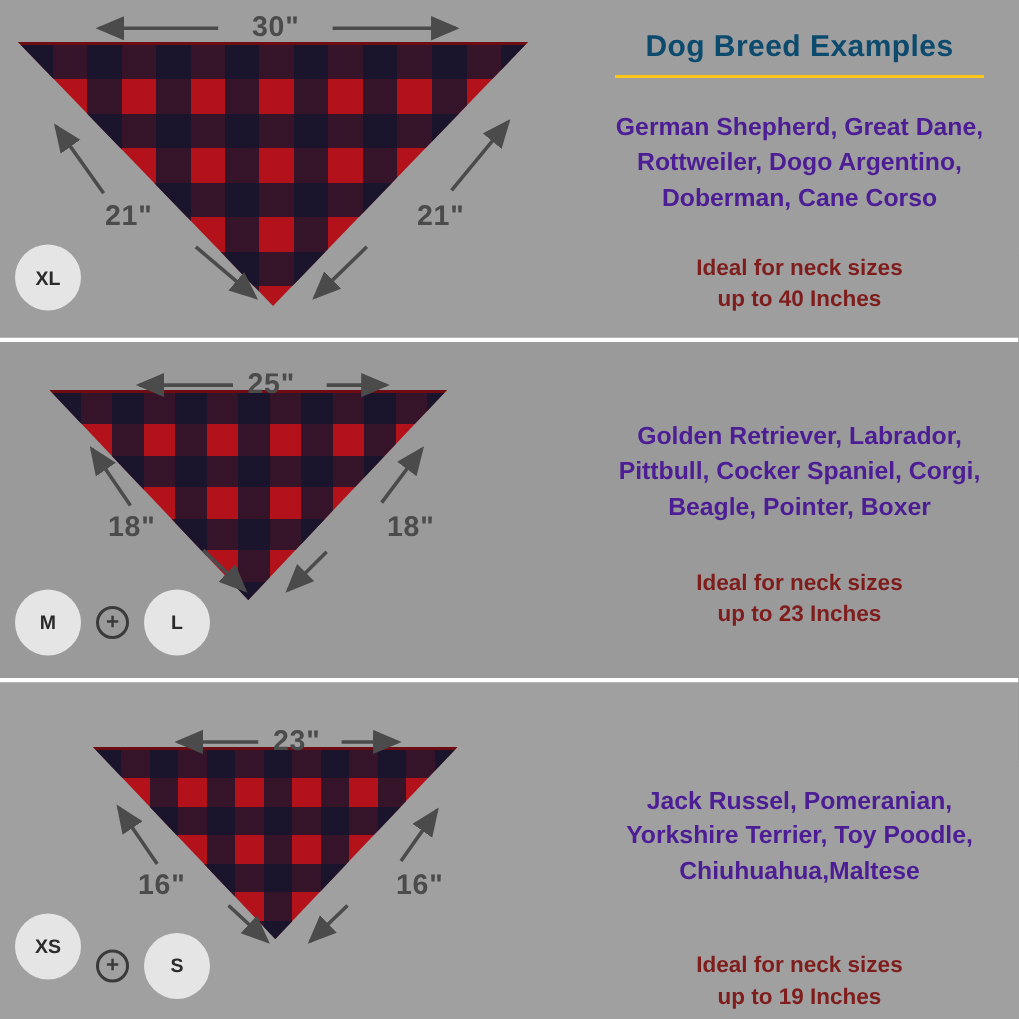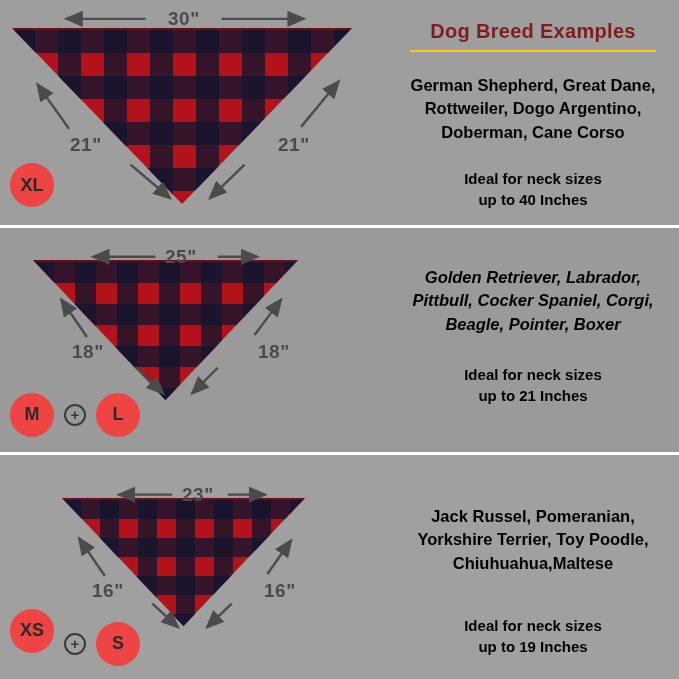--- a/index.html
+++ b/index.html
@@ -68,78 +68,78 @@
     letter-spacing: 0.5px;
     white-space: nowrap;
   }
 
   
   .arrows { position: absolute; left: 0; top: 0; width: 100%; height: 100%; pointer-events: none; }
 
   
   .badge {
     position: absolute;
-    background: #ef4444;
+    background: #e5e5e5;
     border-radius: 50%;
     color: #2b2b2b;
     font-weight: bold;
     display: flex;
     align-items: center;
     justify-content: center;
-    font-size: 18px;
+    font-size: 13px;
   }
   .badge.sz { width: 44px; height: 44px; }
   .plus {
     position: absolute;
     width: 22px; height: 22px;
     border-radius: 50%;
     border: 2px solid #3a3a3a;
     color: #3a3a3a;
     font-weight: bold;
     font-size: 15px;
     display: flex; align-items: center; justify-content: center;
     line-height: 1;
   }
 
   
   .title {
-    color: #7f1d1d;
+    color: #0c4a6e;
     font-weight: bold;
     font-size: 20px;
     text-align: center;
     letter-spacing: 0.3px;
     padding-top: 14px;
   }
   .title-rule {
     width: 246px;
     height: 2px;
     background: #ffc61a;
     margin: 7px auto 0;
   }
   .breeds {
-    color: #000000;
+    color: #4c1d95;
     font-weight: bold;
     font-size: 16.5px;
     line-height: 1.42;
     text-align: center;
     padding: 0 10px;
   }
   .ideal {
-    color: #000000;
+    color: #7f1d1d;
     font-weight: bold;
     font-size: 15px;
     line-height: 1.4;
     text-align: center;
     padding: 0 10px;
   }
   .r1 .breeds { margin-top: 22px; }
   .r1 .ideal { margin-top: 24px; }
-  .r2 .breeds { margin-top: 32px; font-style: italic; }
+  .r2 .breeds { margin-top: 46px; }
   .r2 .ideal { margin-top: 28px; }
-  .r3 .breeds { margin-top: 44px; }
+  .r3 .breeds { margin-top: 62px; }
   .r3 .ideal { margin-top: 40px; }
 </style>
 </head>
 <body>
 
 <div class="sheet">
 
   <div class="row row-1">
     <div class="left">
       <div class="bandana b1"></div>
@@ -202,21 +202,21 @@
 
       <div class="badge sz" style="left:10px; top:165px;">M</div>
       <div class="plus" style="left:64px; top:176px;">+</div>
       <div class="badge sz" style="left:96px; top:165px;">L</div>
     </div>
 
     <div class="right r2">
       <div class="breeds">Golden Retriever, Labrador, Pittbull, Cocker Spaniel, Corgi, Beagle, Pointer, Boxer</div>
       <div class="ideal">
         <div>Ideal for neck sizes</div>
-        <div>up to 21 Inches</div>
+        <div>up to 23 Inches</div>
       </div>
     </div>
   </div>
 
   <div class="divider"></div>
 
   <div class="row row-3">
     <div class="left">
       <div class="bandana b3"></div>
 

